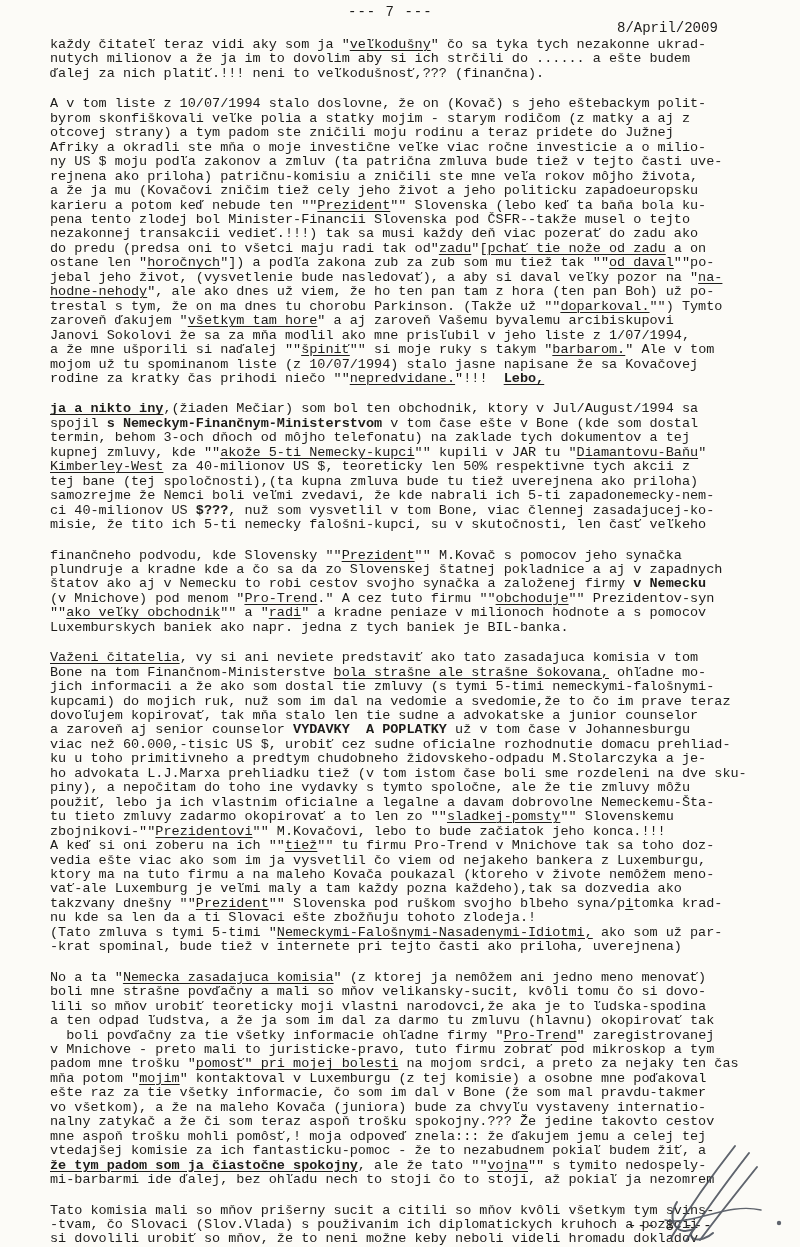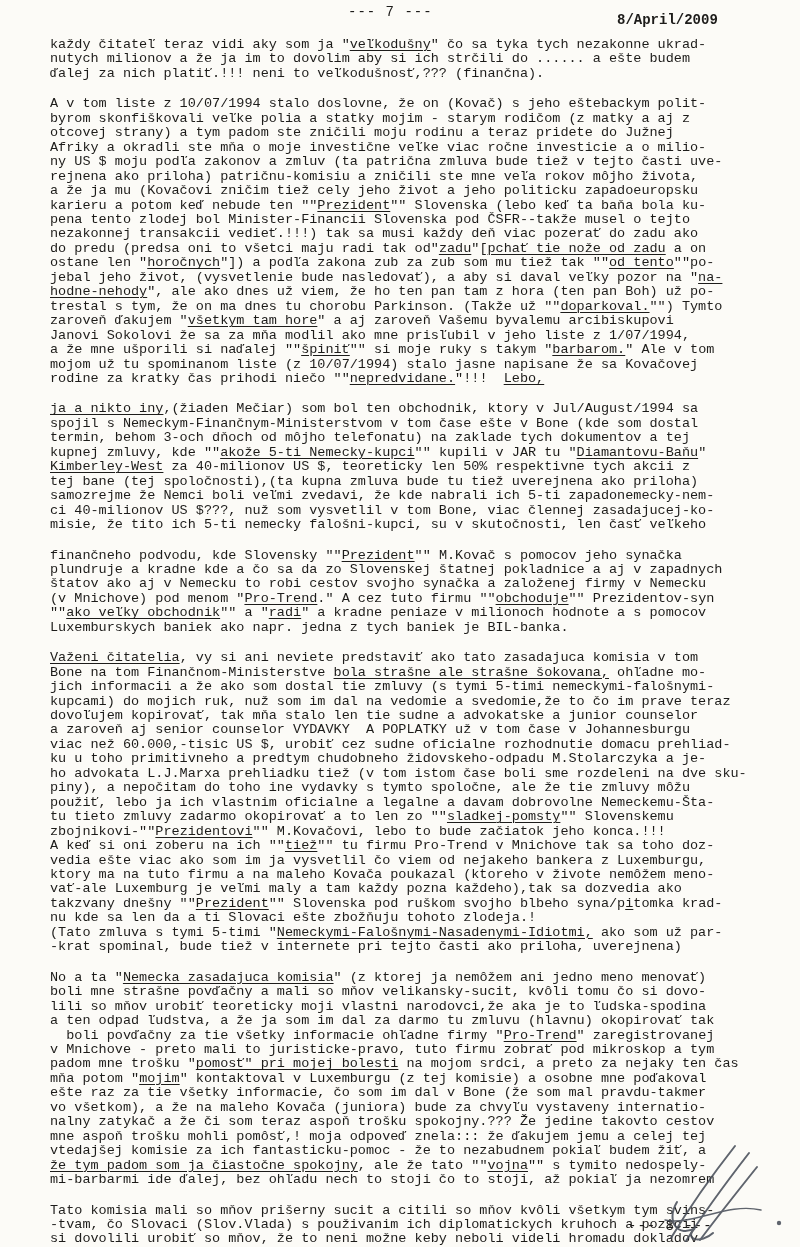--- a/index.html
+++ b/index.html
@@ -15,45 +15,44 @@
   }
   .hdr-marker {
     position: absolute;
     top: 4px;
     left: 348px;
     font-size: 14px;
     letter-spacing: 1px;
   }
   .hdr-date {
     position: absolute;
-    top: 12px;
+    top: 20px;
     left: 617px;
     font-size: 14px;
-    font-weight: bold;
   }
   .doc-body {
     position: absolute;
     top: 22px;
     left: 50px;
     width: 726px;
     font-size: 13.5px;
     line-height: 14.45px;
   }
   .para {
     margin: 16px 0 7px 0;
     white-space: pre-wrap;
     word-break: normal;
   }
   .para span { white-space: pre-wrap; }
   .u {
     text-decoration: underline;
     text-underline-offset: 2px;
     text-decoration-thickness: 1.4px;
   }
-  .b { font-weight: normal; }
+  .b { font-weight: bold; }
   .ftr-marker {
     position: absolute;
     top: 1218px;
     left: 628px;
     font-size: 14px;
     letter-spacing: 1px;
   }
   .signature {
     position: absolute;
     left: 655px;
@@ -78,21 +77,21 @@
 byrom skonfiškovali veľke polia a statky mojim - starym rodičom (z matky a aj z
 otcovej strany) a tym padom ste zničili moju rodinu a teraz pridete do Južnej
 Afriky a okradli ste mňa o moje investične veľke viac ročne investicie a o milio-
 ny US $ moju podľa zakonov a zmluv (ta patrična zmluva bude tiež v tejto časti uve-
 rejnena ako priloha) patričnu-komisiu a zničili ste mne veľa rokov môjho života,
 a že ja mu (Kovačovi zničim tiež cely jeho život a jeho politicku zapadoeuropsku
 karieru a potom keď nebude ten ""</span><span class="u">Prezident</span><span>"" Slovenska (lebo keď ta baňa bola ku-
 pena tento zlodej bol Minister-Financii Slovenska pod ČSFR--takže musel o tejto
 nezakonnej transakcii vedieť.!!!) tak sa musi každy deň viac pozerať do zadu ako
 do predu (predsa oni to všetci maju radi tak od"</span><span class="u">zadu</span><span>"[</span><span class="u">pchať tie nože od zadu</span><span> a on
-ostane len "</span><span class="u">horočnych</span><span>"]) a podľa zakona zub za zub som mu tiež tak ""</span><span class="u">od tento</span><span>""po-
+ostane len "</span><span class="u">horočnych</span><span>"]) a podľa zakona zub za zub som mu tiež tak ""</span><span class="u">od daval</span><span>""po-
 jebal jeho život, (vysvetlenie bude nasledovať), a aby si daval veľky pozor na "</span><span class="u">na-
 hodne-nehody</span><span>", ale ako dnes už viem, že ho ten pan tam z hora (ten pan Boh) už po-
 trestal s tym, že on ma dnes tu chorobu Parkinson. (Takže už ""</span><span class="u">doparkoval.</span><span>"") Tymto
 zaroveň ďakujem "</span><span class="u">všetkym tam hore</span><span>" a aj zaroveň Vašemu byvalemu arcibiskupovi
 Janovi Sokolovi že sa za mňa modlil ako mne prisľubil v jeho liste z 1/07/1994,
 a že mne ušporili si naďalej ""</span><span class="u">špiniť</span><span>"" si moje ruky s takym "</span><span class="u">barbarom.</span><span>" Ale v tom
 mojom už tu spominanom liste (z 10/07/1994) stalo jasne napisane že sa Kovačovej
 rodine za kratky čas prihodi niečo ""</span><span class="u">nepredvidane.</span><span>"!!!  </span><span class="u b">Lebo,</span></p>
       <p class="para"><span class="u b">ja a nikto iny</span><span>,(žiaden Mečiar) som bol ten obchodnik, ktory v Jul/August/1994 sa
 spojil </span><span class="b">s Nemeckym-Finančnym-Ministerstvom</span><span> v tom čase ešte v Bone (kde som dostal

